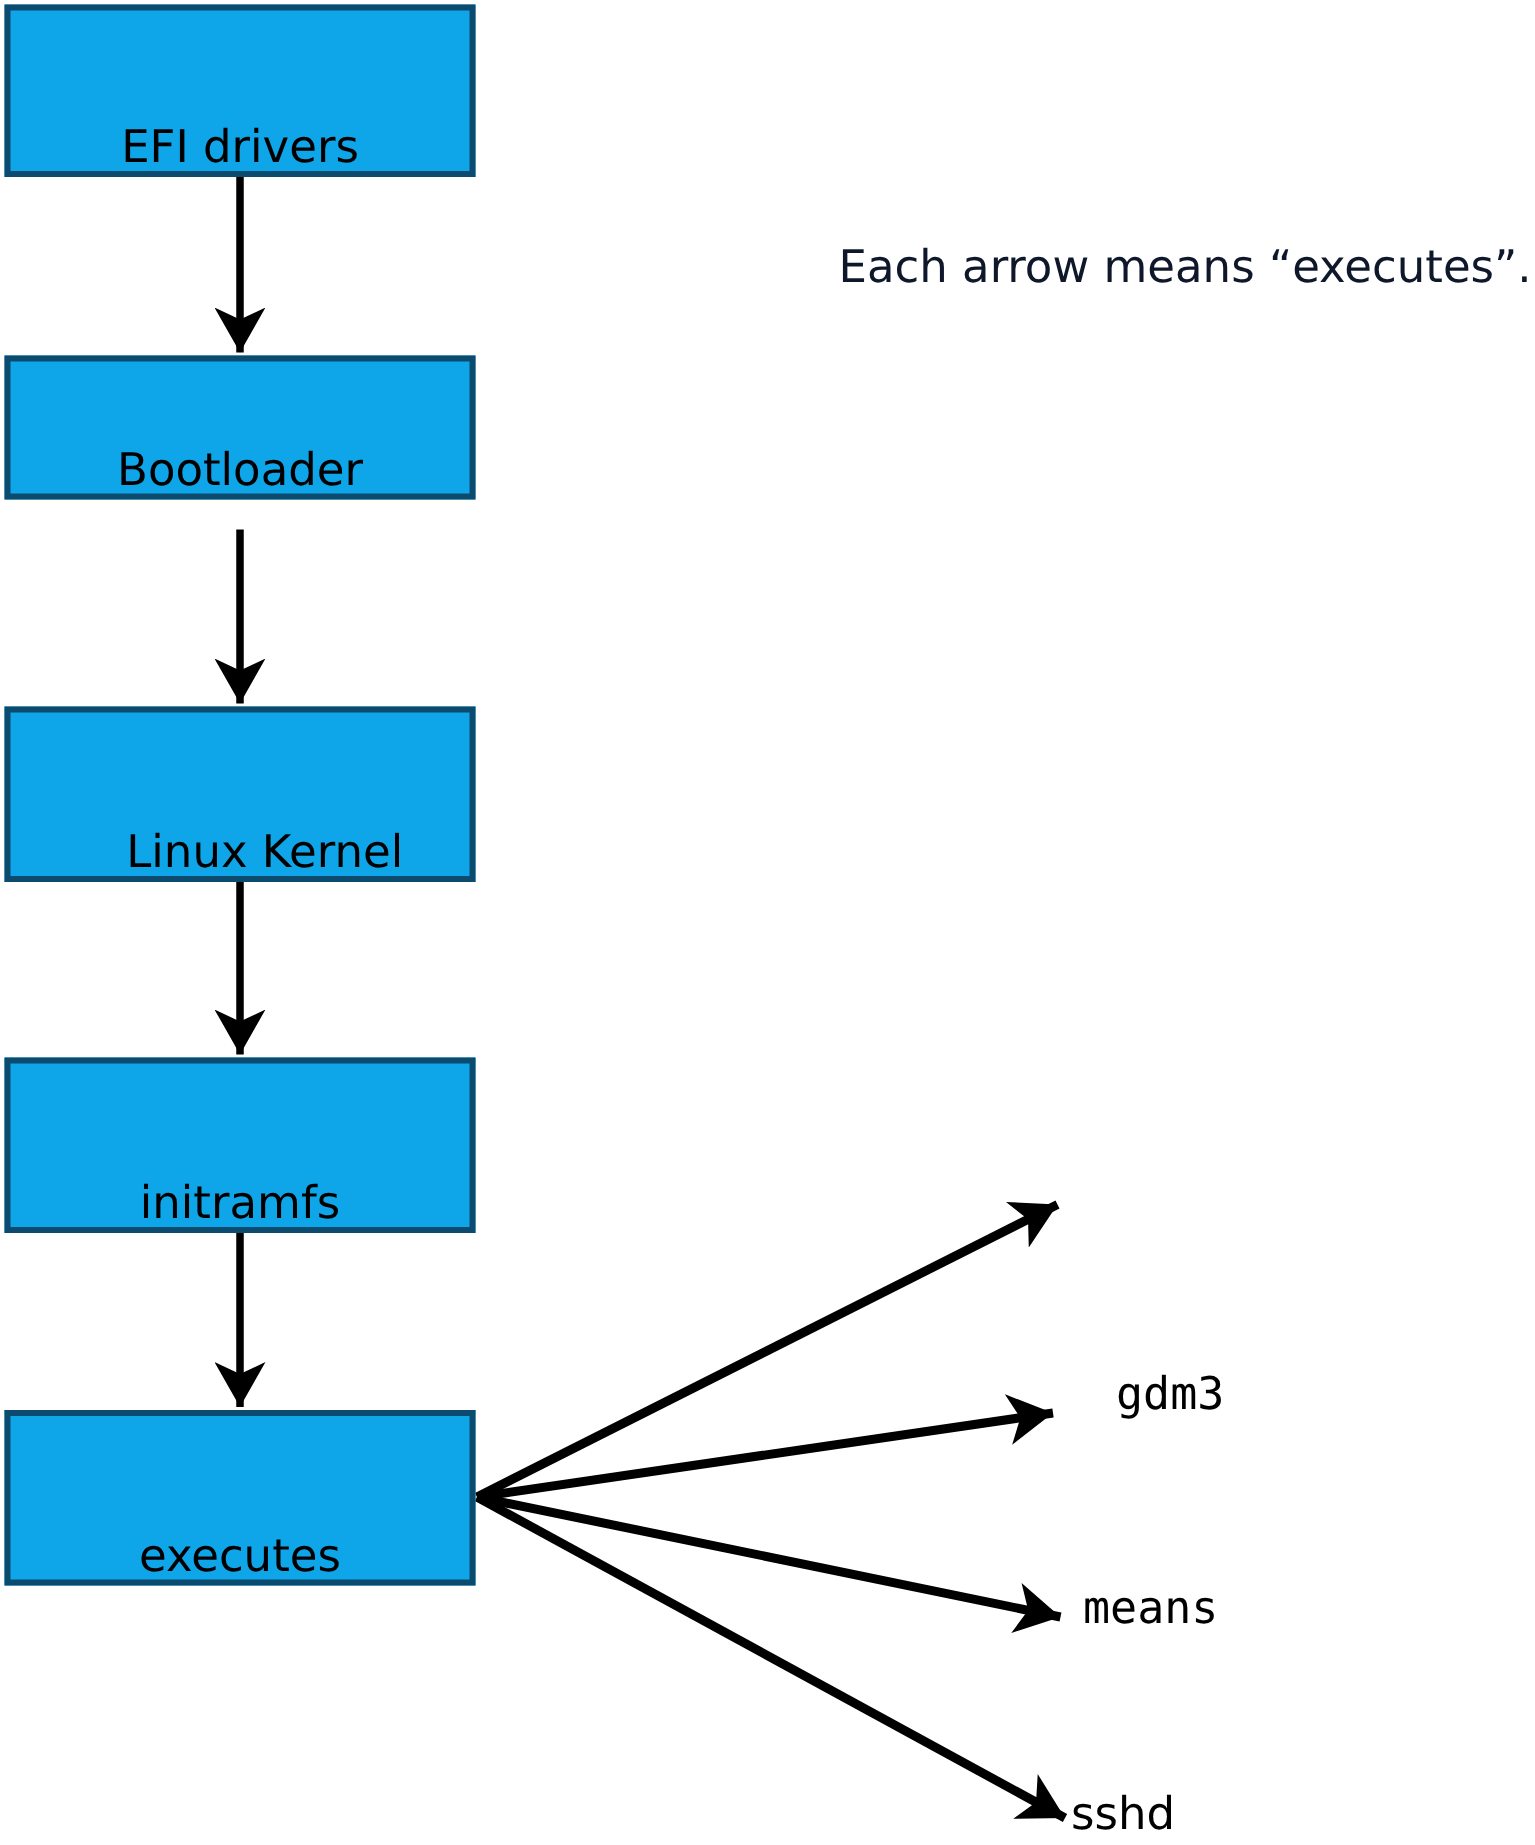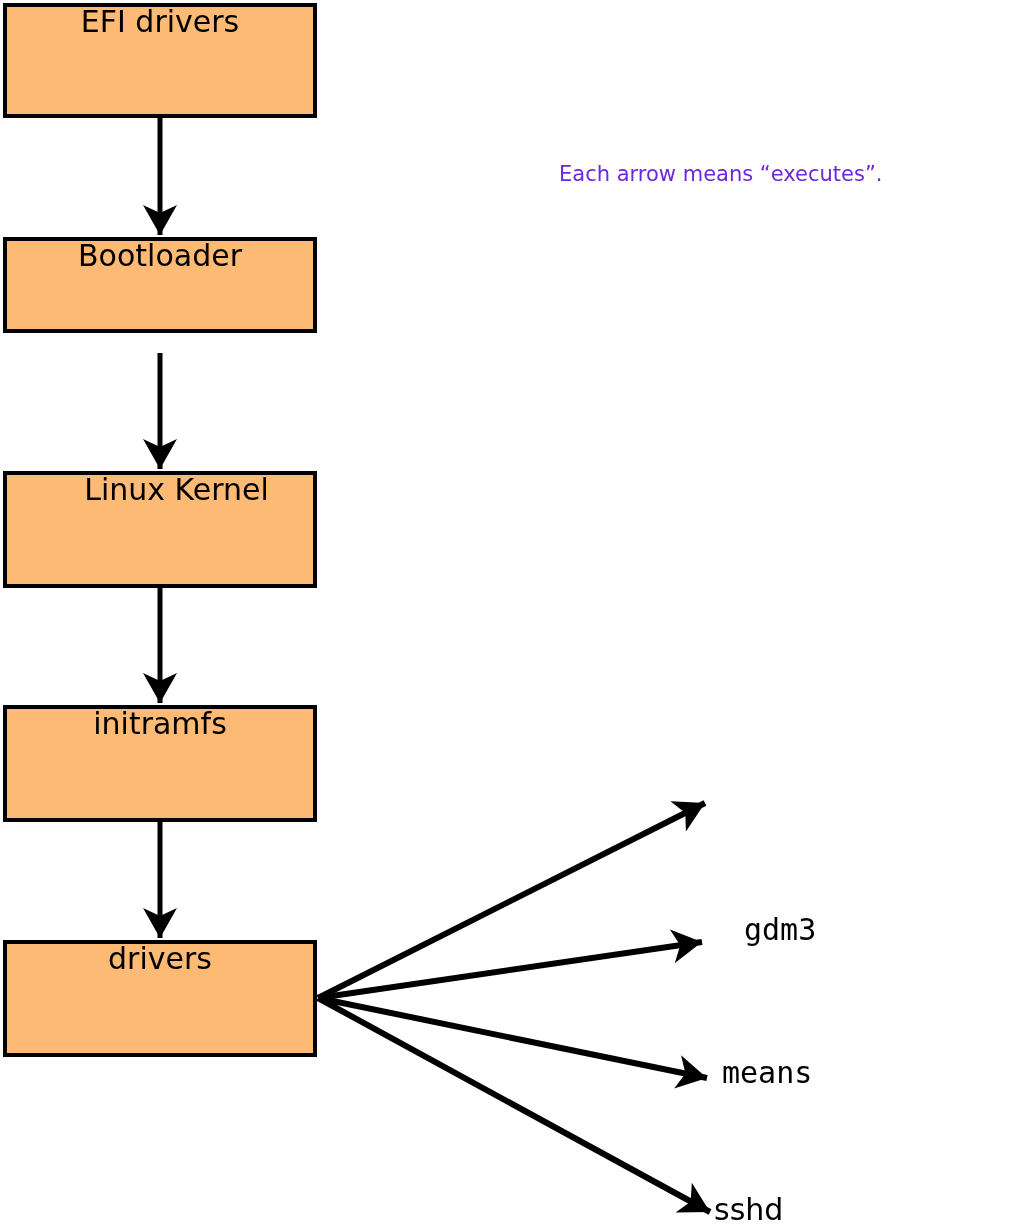--- a/index.html
+++ b/index.html
@@ -23,42 +23,42 @@
     width: 1023px;
     height: 1230px;
     display: block;
   }
   .node-box {
     position: absolute;
     left: 3px;
     width: 314px;
     height: 117px;
     box-sizing: border-box;
-    border: 4px solid #000000;
-    background: #fdba74;
+    border: 4px solid #0c4a6e;
+    background: #0ea5e9;
     display: flex;
-    align-items: flex-start;
+    align-items: flex-end;
     justify-content: center;
   }
   .node-label {
     font-family: "DejaVu Sans", sans-serif;
     font-size: 30px;
     line-height: 1;
     color: #000000;
     white-space: nowrap;
   }
   .caption {
     position: absolute;
     left: 559px;
     top: 162px;
     font-family: "DejaVu Sans", sans-serif;
-    font-size: 21px;
+    font-size: 30px;
     line-height: 1.15;
     white-space: nowrap;
-    color: #6d28d9;
+    color: #0f172a;
   }
   .process-label {
     position: absolute;
     font-size: 30px;
     line-height: 1.15;
     white-space: nowrap;
     color: #000000;
   }
   .process-label.mono {
     font-family: "DejaVu Sans Mono", monospace;
@@ -101,21 +101,21 @@
 
   <div class="node-box" style="top:471px;padding-left:33px;">
     <span class="node-label">Linux Kernel</span>
   </div>
 
   <div class="node-box" style="top:705px;">
     <span class="node-label">initramfs</span>
   </div>
 
   <div class="node-box" style="top:940px;">
-    <span class="node-label">drivers</span>
+    <span class="node-label">executes</span>
   </div>
 
   <div class="caption">Each arrow means “executes”.</div>
 
 
   <div class="process-label mono" style="left:744px; top:913px;">gdm3</div>
 
   <div class="process-label mono" style="left:722px; top:1056px;">means</div>
 
   <div class="process-label sans" style="left:714px; top:1193px;">sshd</div>

